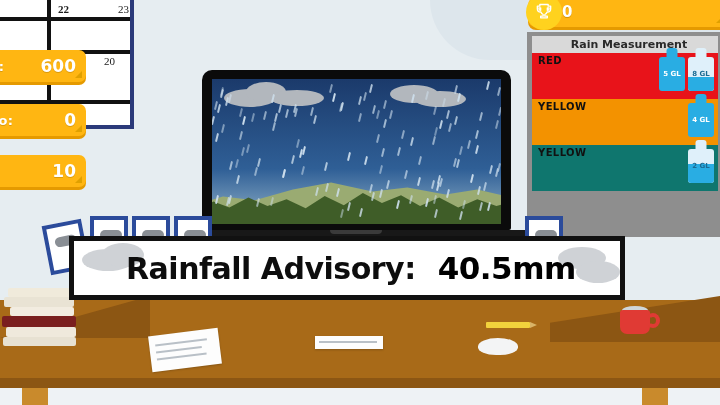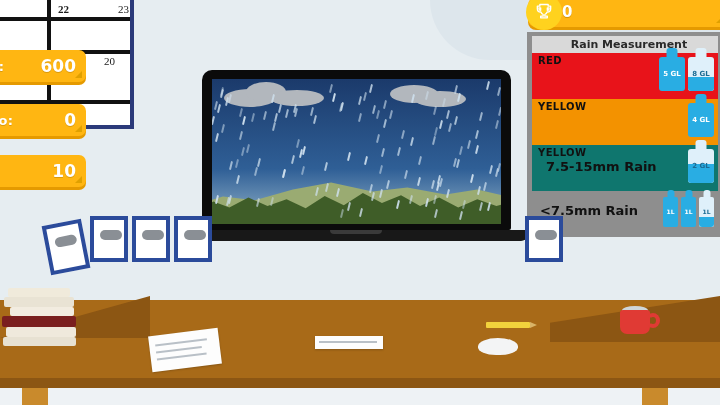--- a/index.html
+++ b/index.html
@@ -406,48 +406,29 @@
       <div class="jugs">
         <div class="jug">
           <div class="neck"></div>
           <span class="cap">4 GL</span>
         </div>
       </div>
     </div>
 
     <div class="legend-row lr-yellow">
       <div class="lr-name">YELLOW</div>
-      <div class="lr-range">7.5-15mm Rain</div>
       <div class="jugs">
         <div class="jug partial">
           <div class="neck"></div>
             <div class="fill" style="height:55%"></div>
           <span class="cap" style="color:#1b6b93">2 GL</span>
         </div>
       </div>
     </div>
 
-    <div class="legend-row lr-gray">
-      <div class="lr-range nolabel">&lt;7.5mm Rain</div>
-      <div class="jugs" style="top:6px">
-        <div class="jug small">
-          <div class="neck"></div>
-          <span class="cap">1L</span>
-        </div>
-        <div class="jug small">
-          <div class="neck"></div>
-          <span class="cap">1L</span>
-        </div>
-        <div class="jug small partial">
-          <div class="neck"></div>
-            <div class="fill" style="height:35%"></div>
-          <span class="cap" style="color:#1b6b93">1L</span>
-        </div>
-      </div>
-    </div>
   </div>
 
   <div class="laptop-lid">
     <div class="laptop-screen">
       <div class="lap-cloud" style="left:12px;  top:10px; width:52px; height:18px;"></div>
       <div class="lap-cloud" style="left:34px;  top:3px;  width:40px; height:20px;"></div>
       <div class="lap-cloud" style="left:58px;  top:11px; width:54px; height:16px;"></div>
       <div class="lap-cloud" style="left:178px; top:6px;  width:48px; height:18px;"></div>
       <div class="lap-cloud" style="left:202px; top:12px; width:52px; height:16px;"></div>
       <div class="lap-hill-back"></div>
@@ -620,14 +601,26 @@
   <div class="cards">
     
 
     
 
     
 
     
   </div>
 
+  <div class="banner">
+    <div class="banner-inner">
+      <div class="b-cloud" style="left:8px;   top:8px;  width:52px; height:22px;"></div>
+      <div class="b-cloud" style="left:28px;  top:2px;  width:42px; height:24px;"></div>
+      <div class="b-cloud" style="left:484px; top:6px;  width:48px; height:22px;"></div>
+      <div class="b-cloud" style="left:502px; top:20px; width:44px; height:22px;"></div>
+      <div class="banner-text">
+        <span class="b-title">Rainfall Advisory:</span>
+        <span class="b-value">40.5mm</span>
+      </div>
+    </div>
+  </div>
 
 </div>
 
 </body></html>

